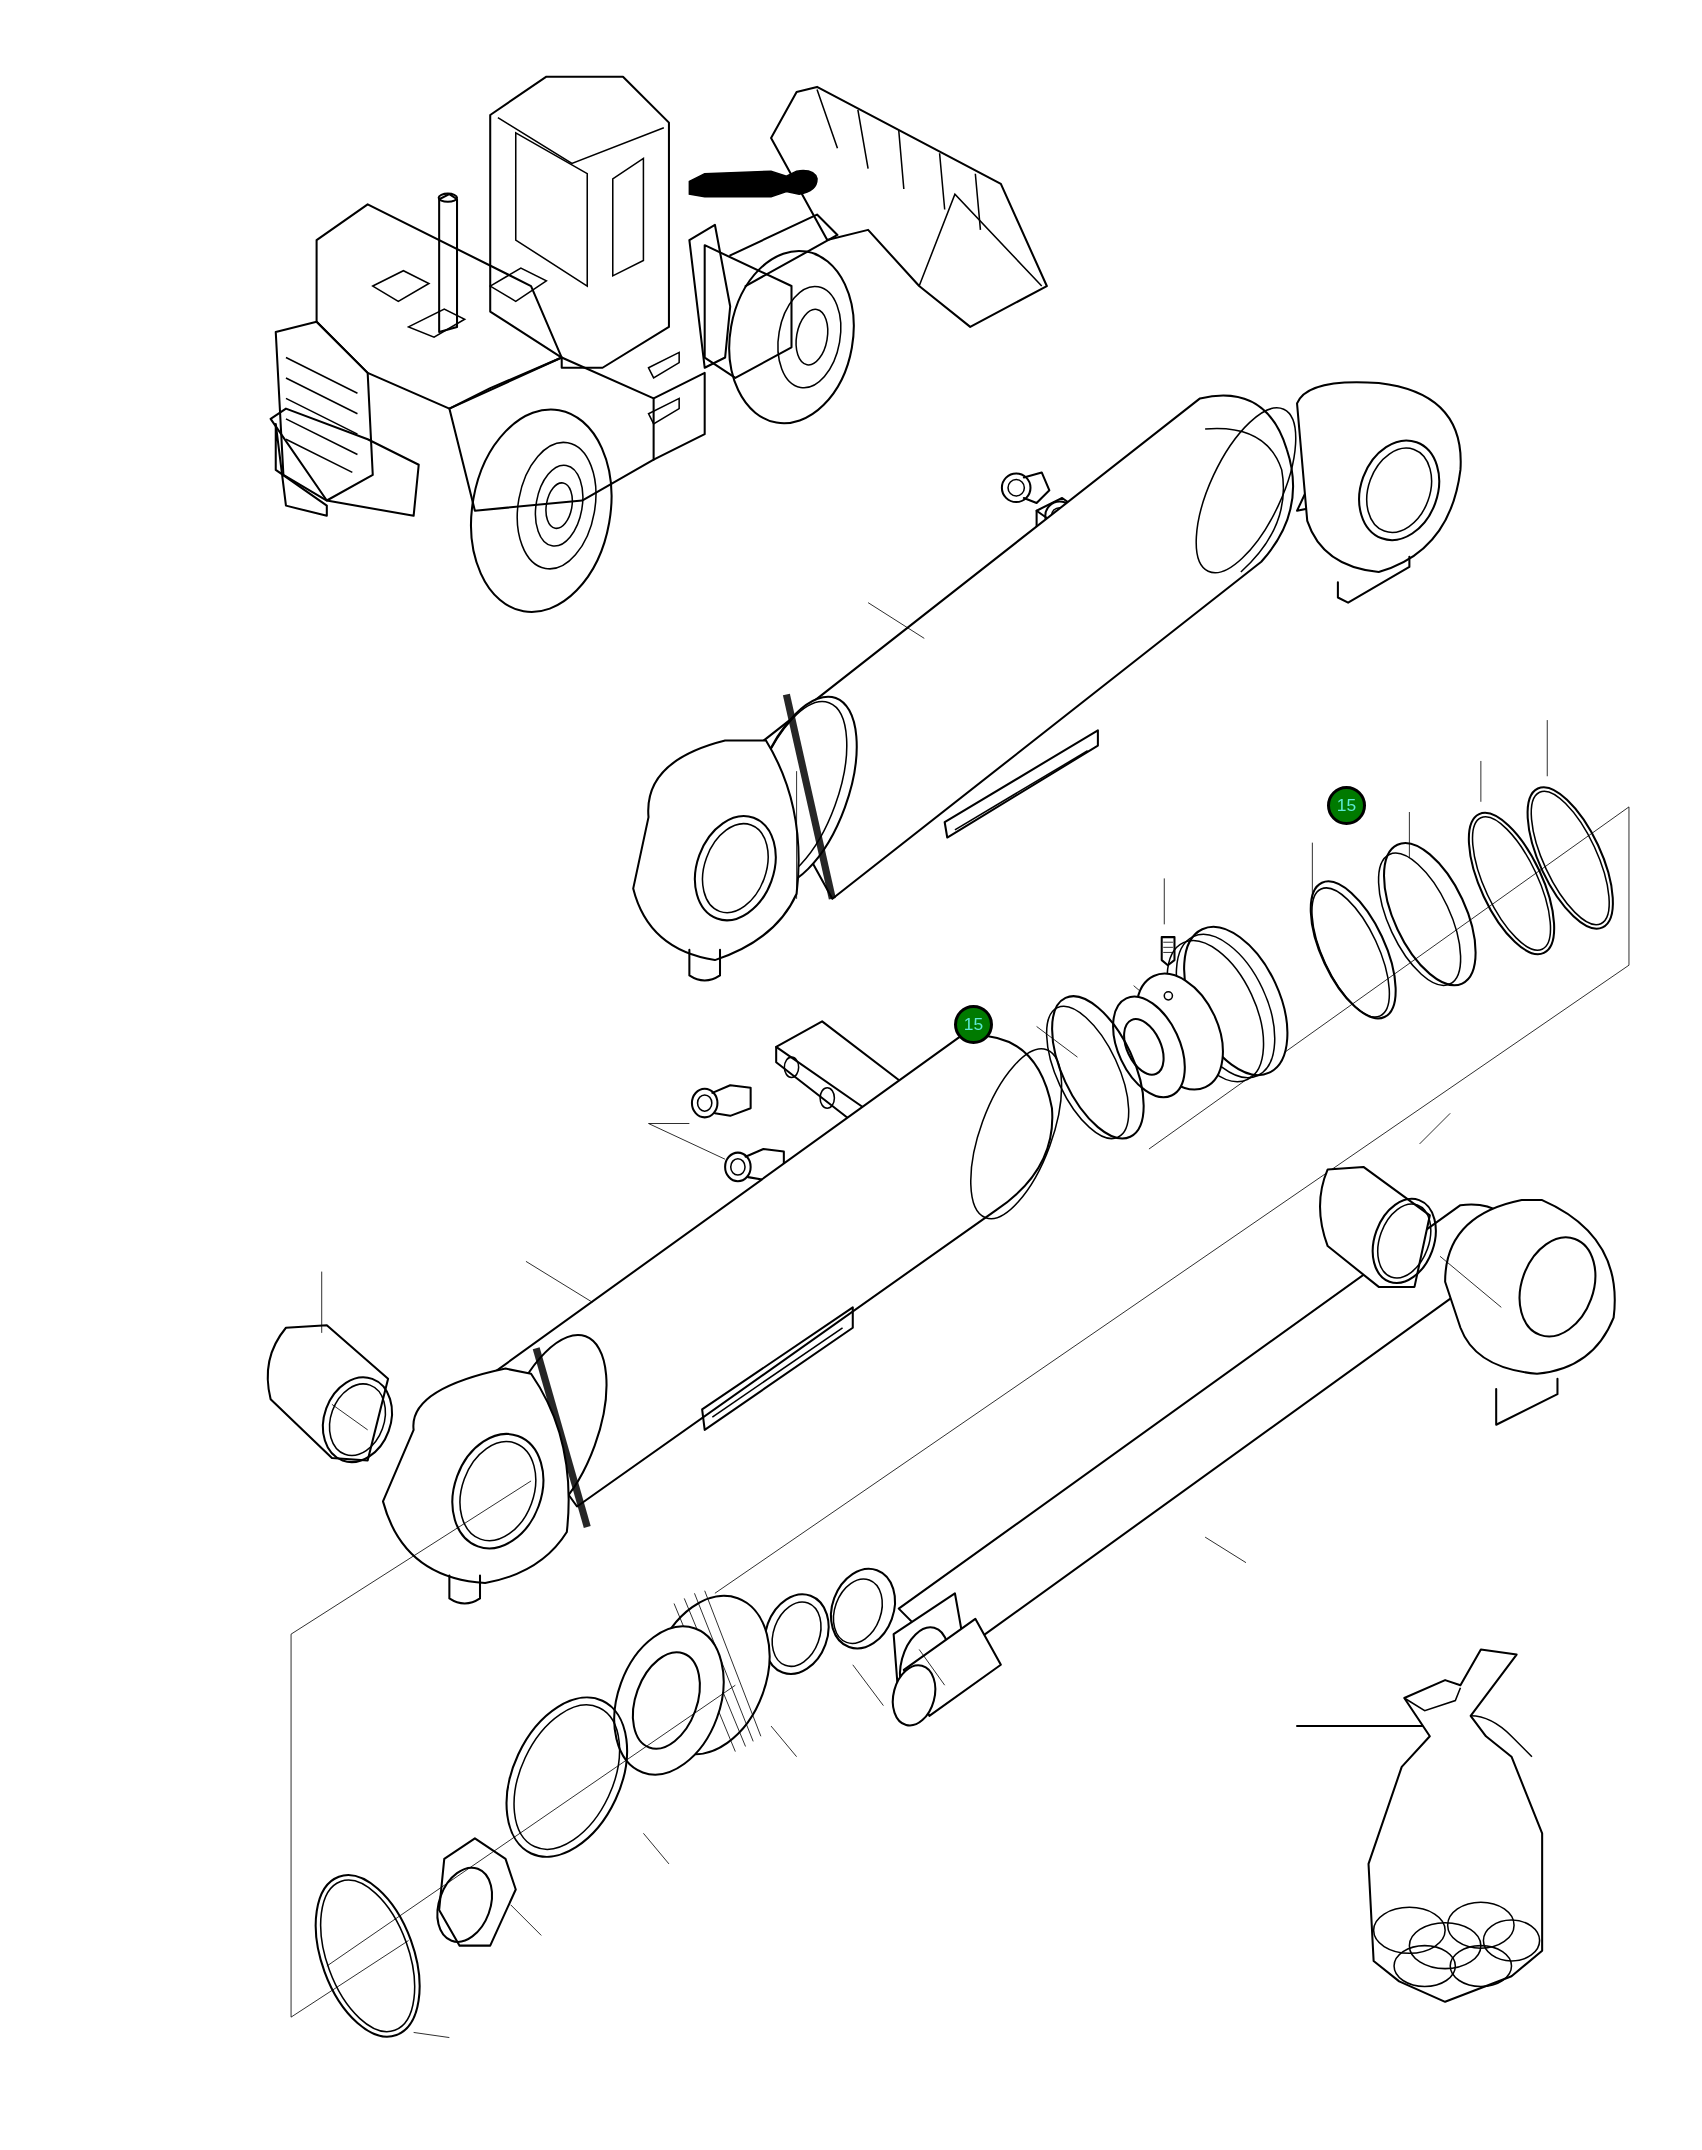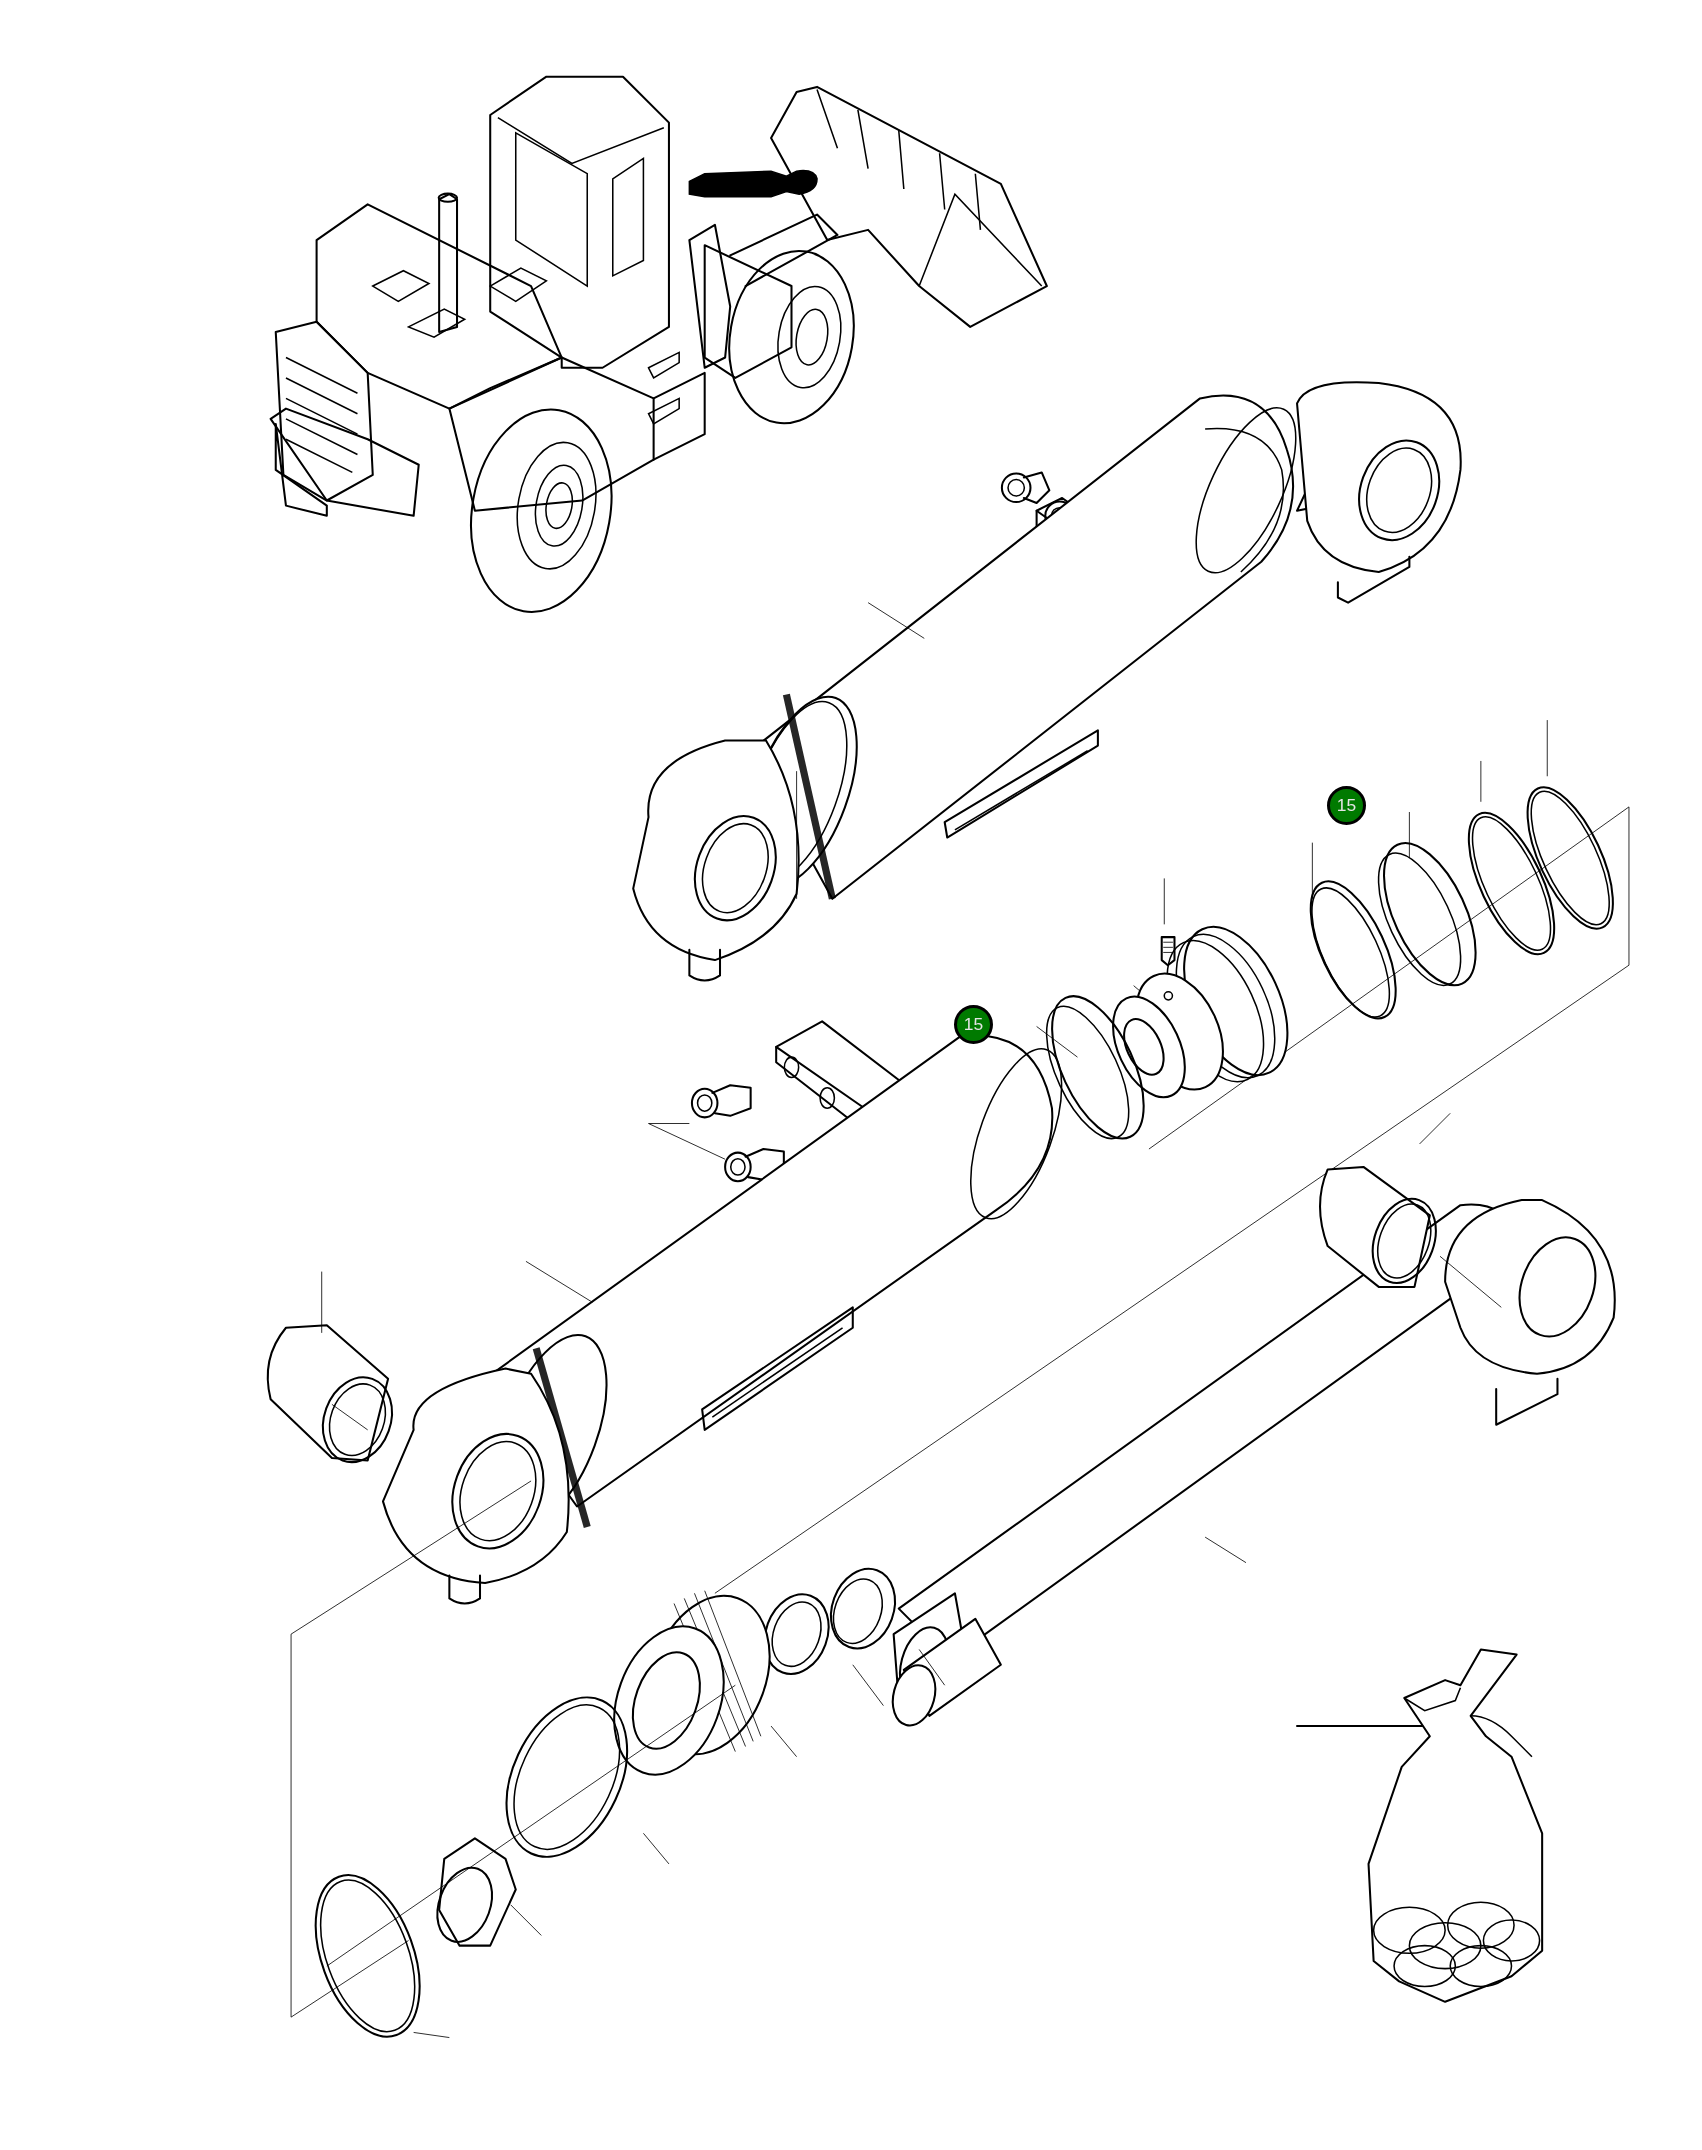--- a/index.html
+++ b/index.html
@@ -6,21 +6,21 @@
   body { width: 1703px; height: 2151px; position: relative; overflow: hidden;
          font-family: "Liberation Sans", sans-serif; }
   #diagram { position: absolute; left: 0; top: 0; width: 1703px; height: 2151px; }
   .ln  { fill: none; stroke: #000; stroke-width: 4; stroke-linejoin: round; stroke-linecap: round; }
   .lnm { fill: none; stroke: #000; stroke-width: 3; }
   .thin{ fill: none; stroke: #000; stroke-width: 1.6; }
   .fillw { fill: #fff; stroke: #000; stroke-width: 4; stroke-linejoin: round; }
   .blk { fill: #000; stroke: #000; stroke-width: 3; }
   .callout { position: absolute; width: 39px; height: 39px; border-radius: 50%;
              border: 3.1px solid #000; box-sizing: border-box; display: flex;
-             align-items: center; justify-content: center; color: #e5e5e5;
+             align-items: center; justify-content: center; color: #5eead4;
              font-size: 17.4px; cursor: pointer; }
 </style>
 </head>
 <body>
 
 <svg id="diagram" viewBox="0 0 3335 4212" xmlns="http://www.w3.org/2000/svg">
 
   <g>
 
     <path class="ln" d="M960 225 L1070 150 L1220 150 L1310 240 L1310 640 L1180 720 L1100 720 L1100 700 L960 610 Z"></path>

